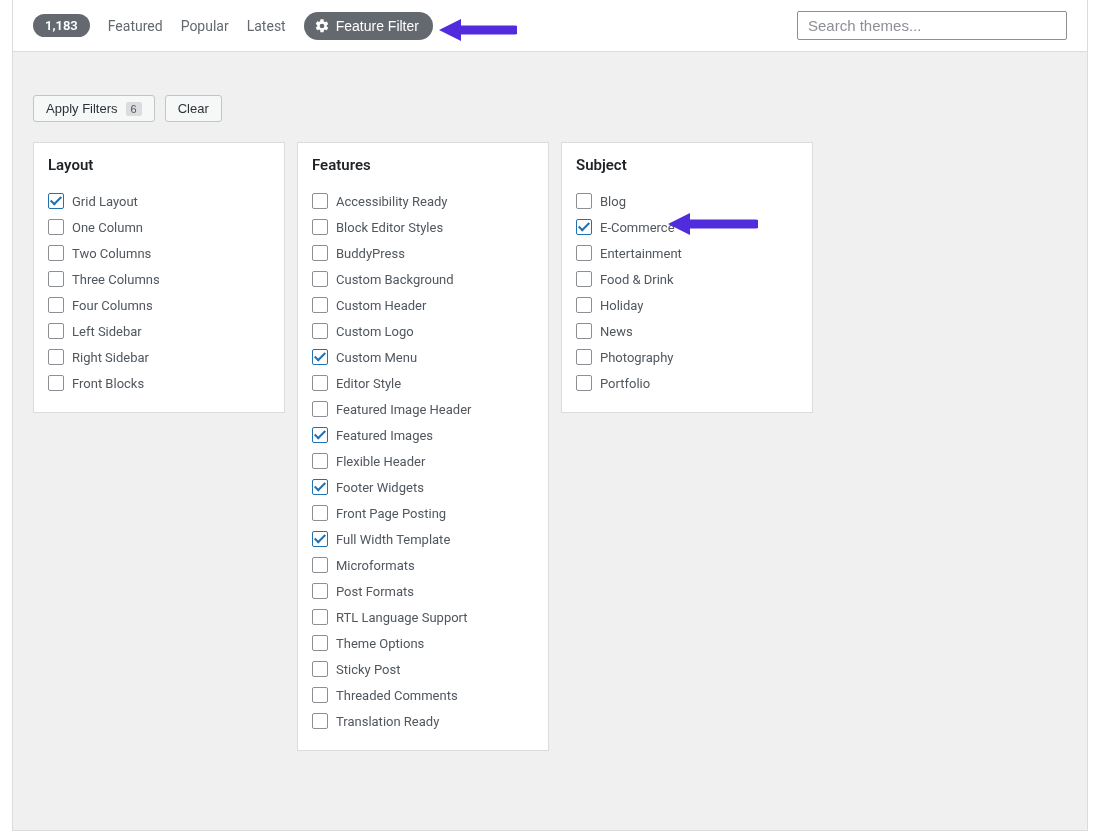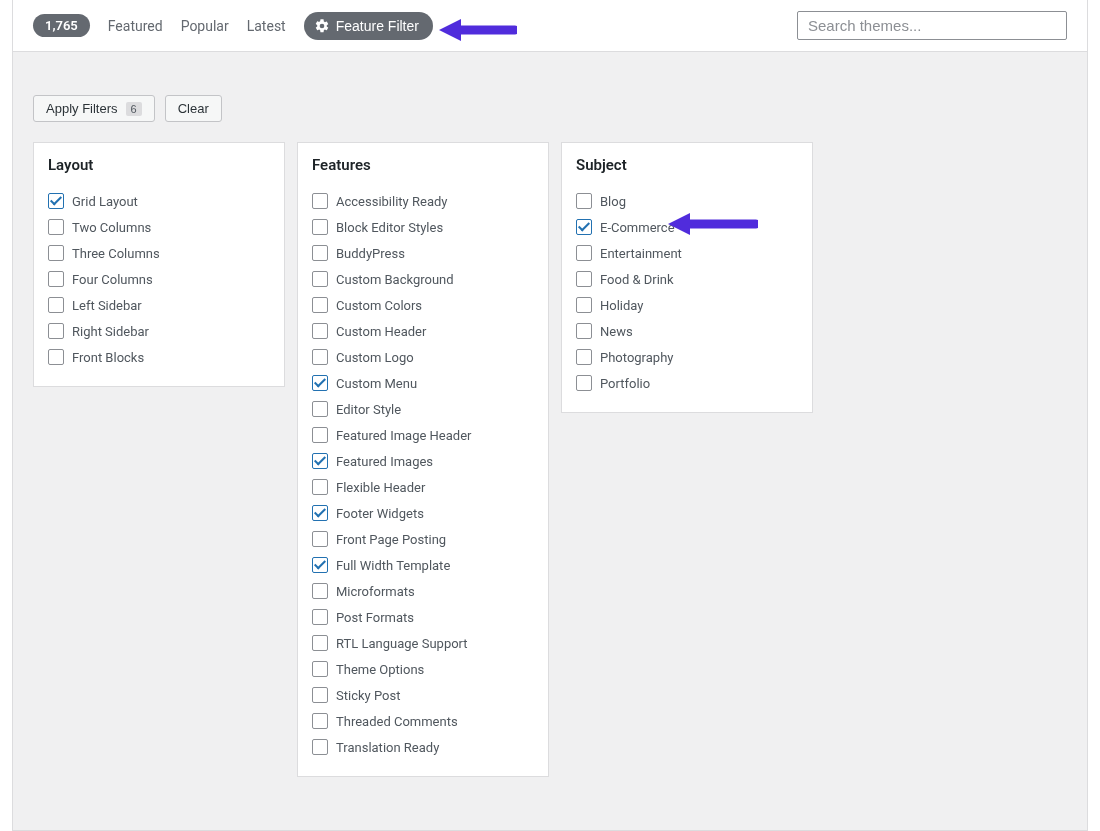--- a/index.html
+++ b/index.html
@@ -156,21 +156,21 @@
     position: absolute;
     pointer-events: none;
   }
   .arrow svg { display:block; }
 </style>
 </head>
 <body>
 
 <div class="wrap">
   <div class="nav-bar">
-    <span class="count-badge">1,765</span>
+    <span class="count-badge">1,183</span>
     <span class="nav-link">Featured</span>
     <span class="nav-link">Popular</span>
     <span class="nav-link">Latest</span>
     <button class="feature-filter-btn">
       <span class="gear-icon">
         <svg width="16" height="16" viewBox="0 0 24 24" fill="#fff">
             <path d="M19.14,12.94a7,7,0,0,0,.05-.94,7,7,0,0,0-.05-.94l2.03-1.58a.5.5,0,0,0,.12-.64l-1.92-3.32a.5.5,0,0,0-.6-.22l-2.39.96a7,7,0,0,0-1.62-.94l-.36-2.54A.5.5,0,0,0,13.9,2h-3.8a.5.5,0,0,0-.49.42L9.25,4.96a7,7,0,0,0-1.62.94l-2.39-.96a.5.5,0,0,0-.6.22L2.72,8.48a.5.5,0,0,0,.12.64L4.87,10.7a7,7,0,0,0-.05.94,7,7,0,0,0,.05.94L2.84,14.16a.5.5,0,0,0-.12.64l1.92,3.32a.5.5,0,0,0,.6.22l2.39-.96a7,7,0,0,0,1.62.94l.36,2.54a.5.5,0,0,0,.49.42h3.8a.5.5,0,0,0,.49-.42l.36-2.54a7,7,0,0,0,1.62-.94l2.39.96a.5.5,0,0,0,.6-.22l1.92-3.32a.5.5,0,0,0-.12-.64ZM12,15.5A3.5,3.5,0,1,1,15.5,12,3.5,3.5,0,0,1,12,15.5Z"></path>
           </svg>
       </span>
       <span>Feature Filter</span>
@@ -194,20 +194,24 @@
     <div class="columns">
       <div class="panel">
         <h3>Layout</h3>
         <div id="layout-list">
             <label class="opt">
               <input type="checkbox" checked="" style="">
               <span class="opt-label">Grid Layout</span>
             </label>
             <label class="opt">
               <input type="checkbox" style="">
+              <span class="opt-label">One Column</span>
+            </label>
+            <label class="opt">
+              <input type="checkbox" style="">
               <span class="opt-label">Two Columns</span>
             </label>
             <label class="opt">
               <input type="checkbox" style="">
               <span class="opt-label">Three Columns</span>
             </label>
             <label class="opt">
               <input type="checkbox" style="">
               <span class="opt-label">Four Columns</span>
             </label>
@@ -236,24 +240,20 @@
               <input type="checkbox" style="">
               <span class="opt-label">Block Editor Styles</span>
             </label>
             <label class="opt">
               <input type="checkbox" style="">
               <span class="opt-label">BuddyPress</span>
             </label>
             <label class="opt">
               <input type="checkbox" style="">
               <span class="opt-label">Custom Background</span>
-            </label>
-            <label class="opt">
-              <input type="checkbox" style="">
-              <span class="opt-label">Custom Colors</span>
             </label>
             <label class="opt">
               <input type="checkbox" style="">
               <span class="opt-label">Custom Header</span>
             </label>
             <label class="opt">
               <input type="checkbox" style="">
               <span class="opt-label">Custom Logo</span>
             </label>
             <label class="opt">

